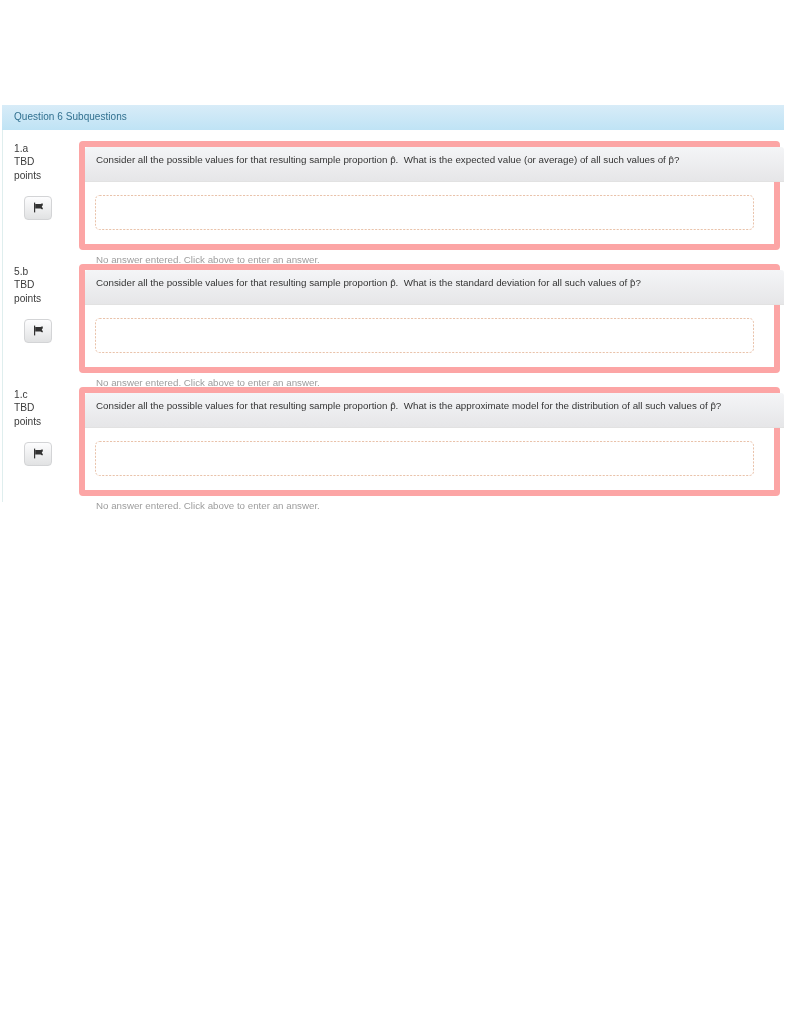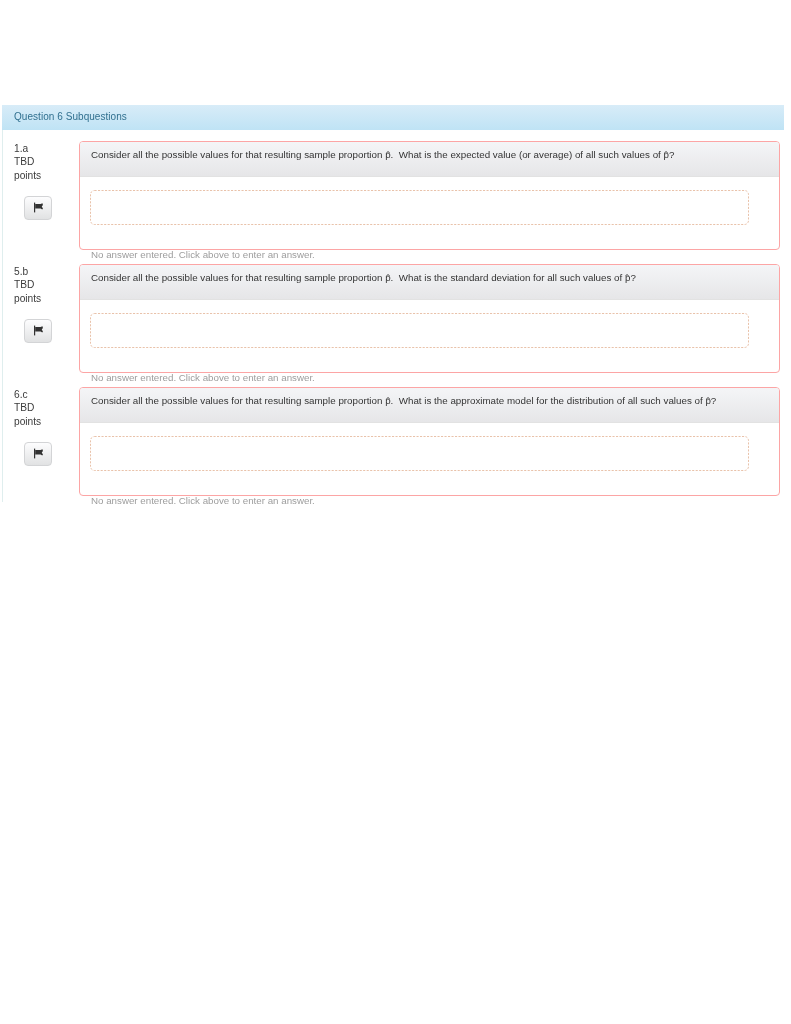--- a/index.html
+++ b/index.html
@@ -85,21 +85,21 @@
     top: 5px;
   }
   .flag-icon svg { display: block; }
   
   .panel {
     position: absolute;
     left: 76px;
     top: 11px;
     width: 701px;
     height: 109px;
-    border: 1px solid #fca5a5;
+    border: 6px solid #fca5a5;
     border-radius: 4px;
     background: #ffffff;
     box-sizing: border-box;
   }
   .panel-heading {
     position: absolute;
     left: 0; top: 0;
     width: 699px;
     height: 35px;
     background: linear-gradient(to bottom, #f4f5f7 0%, #e6e6e8 100%);
@@ -212,21 +212,21 @@
                   <path d="M18 0 L36 22 L28 24 L18 9 L8 24 L0 22 Z" fill="currentColor"></path>
                 </svg></i></span>?</div>
           <div class="answer-box"><svg width="659" height="35" viewBox="0 0 659 35" aria-hidden="true">
               <rect x="0.5" y="0.5" width="658" height="34" rx="4" ry="4" fill="none" stroke="#e3b294" stroke-width="0.8" stroke-dasharray="2.1 1.4"></rect>
             </svg><span class="answer-value"></span></div>
           <div class="answer-note">No answer entered. Click above to enter an answer.</div>
         </div>
       </div>
       <div class="subq" style="top: 246px;">
         <div class="meta">
-          <div>6.c</div>
+          <div>1.c</div>
           <div>TBD</div>
           <div>points</div>
         </div>
         <div class="flag-btn">
           <span class="flag-icon">
             <svg width="9" height="11" viewBox="0 0 90 110">
               <g fill="#323232">
                 <rect x="0" y="6" width="12" height="98"></rect>
                 <path d="M12 20 H66 L78 14 H88 V33 L79 43 V49 L88 59 V72 H78 L66 64 H12 Z"></path>
               </g>

